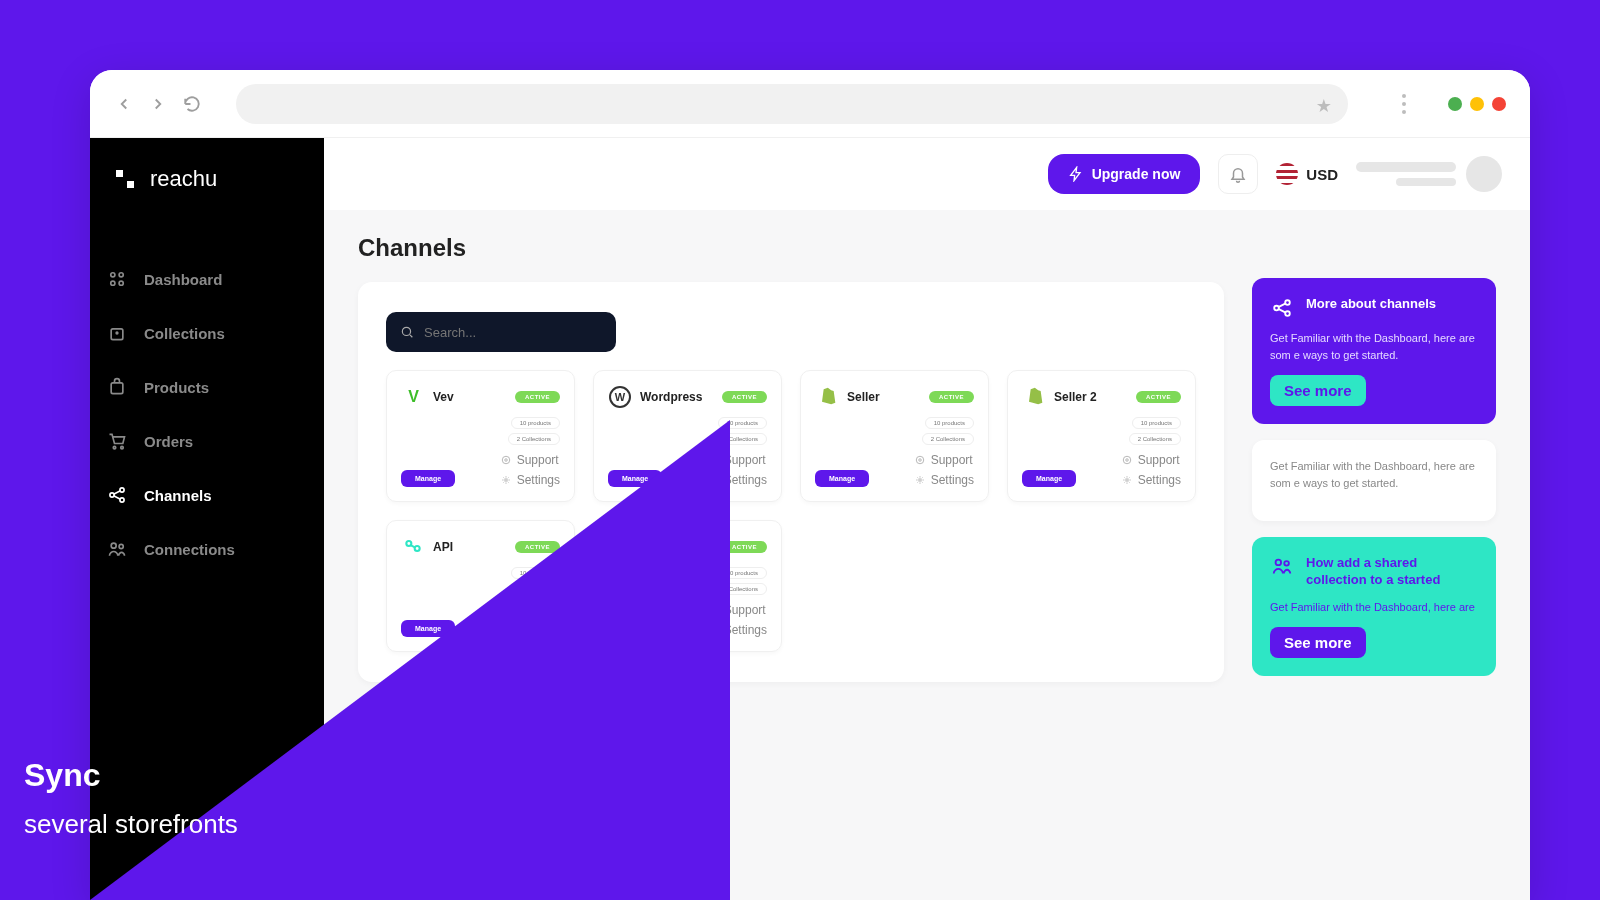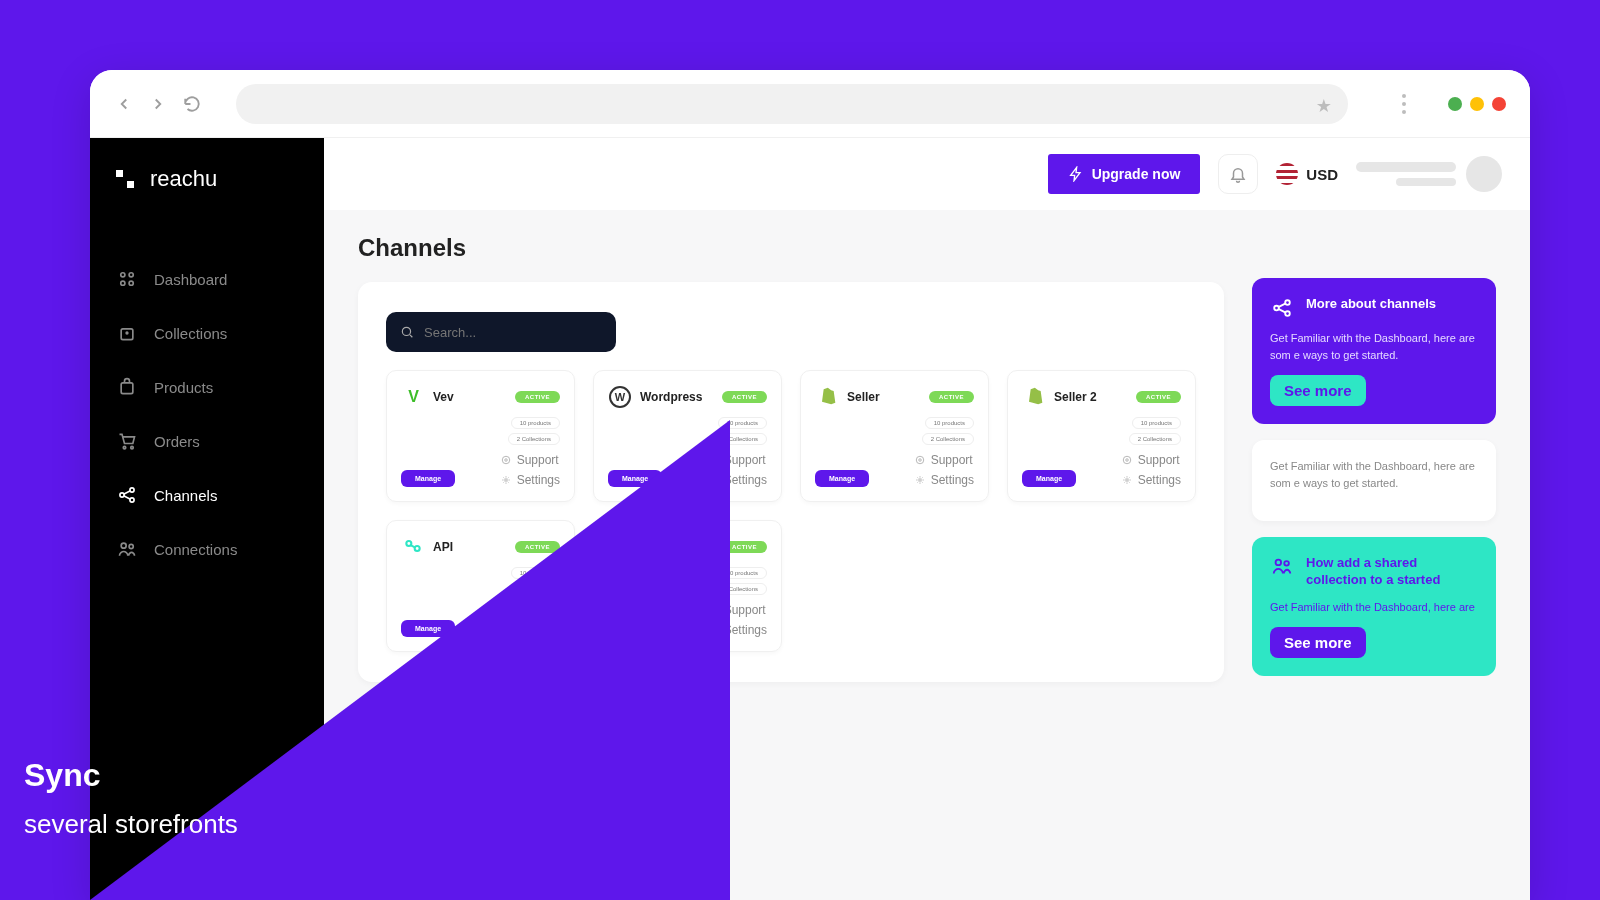--- a/index.html
+++ b/index.html
@@ -15,27 +15,27 @@
 .traffic{display:flex;gap:8px;margin-left:8px}
 .traffic span{width:14px;height:14px;border-radius:50%}
 .tl-g{background:#4CAF50}.tl-y{background:#FFC107}.tl-r{background:#F44336}
 .app{display:flex;height:calc(100% - 68px)}
 .sidebar{width:234px;background:#000;color:#fff;padding:28px 0;flex-shrink:0}
 .logo{display:flex;align-items:center;gap:16px;padding:0 26px 60px 26px;font-weight:400;font-size:22px;color:#fff}
 .logo-mark{display:inline-block;width:18px;height:18px;position:relative}
 .logo-mark::before,.logo-mark::after{content:"";position:absolute;width:7px;height:7px;background:#fff}
 .logo-mark::before{top:0;left:0}
 .logo-mark::after{bottom:0;right:0}
-.nav-item{display:flex;align-items:center;gap:16px;padding:16px 26px;color:#8a8a8a;font-weight:400;font-size:15px;cursor:pointer}
+.nav-item{display:flex;align-items:center;gap:16px;padding:16px 16px;color:#8a8a8a;font-weight:700;font-size:15px;cursor:pointer}
 .nav-item.active{color:#fff}
 .nav-item .ico{width:22px;height:22px;display:flex;align-items:center;justify-content:center}
 .nav-item .ico svg{width:20px;height:20px;stroke:currentColor;stroke-width:2;fill:none}
 .main{flex:1;background:#f7f7f8;position:relative;overflow:hidden}
 .topbar{height:72px;background:#fff;display:flex;align-items:center;justify-content:flex-end;padding:0 28px;gap:18px}
-.upgrade{background:#5E17EB;color:#fff;border:none;border-radius:3px;padding:12px 20px;font-weight:700;font-size:14px;display:flex;align-items:flex-end;gap:8px;cursor:pointer}
+.upgrade{background:#5E17EB;color:#fff;border:none;border-radius:16px;padding:12px 20px;font-weight:700;font-size:14px;display:flex;align-items:flex-end;gap:8px;cursor:pointer}
 .upgrade svg{width:16px;height:16px;stroke:#fff;stroke-width:2;fill:none}
 .bell{width:40px;height:40px;border:1px solid #eee;border-radius:10px;display:flex;align-items:center;justify-content:center;cursor:pointer}
 .bell svg{width:18px;height:18px;stroke:#999;stroke-width:2;fill:none}
 .currency{display:flex;align-items:center;gap:8px;font-weight:800;font-size:15px;color:#222;cursor:pointer}
 .flag{width:22px;height:22px;border-radius:50%;background:linear-gradient(#b22234 0 15%,#fff 15% 30%,#b22234 30% 45%,#fff 45% 60%,#b22234 60% 75%,#fff 75% 90%,#b22234 90%);position:relative;overflow:hidden}
 .user-area{display:flex;align-items:center;gap:10px}
 .skel{display:flex;flex-direction:column;gap:6px;align-items:flex-end}
 .skel span{background:#e6e6e6;border-radius:6px;display:block}
 .skel span:first-child{width:100px;height:10px}
 .skel span:last-child{width:60px;height:8px}

